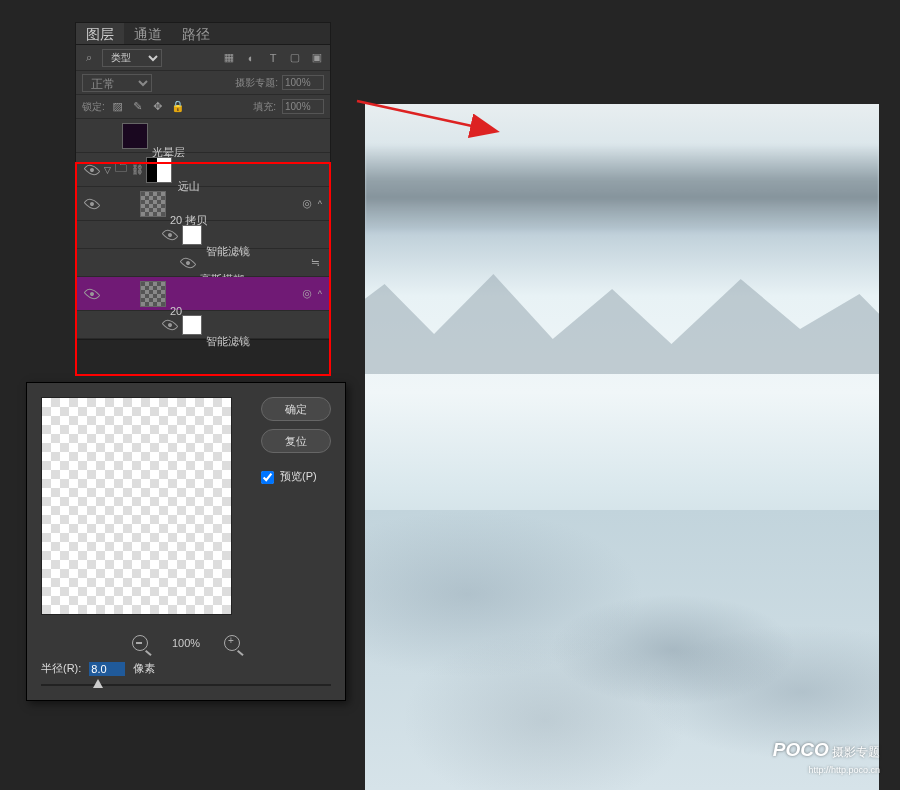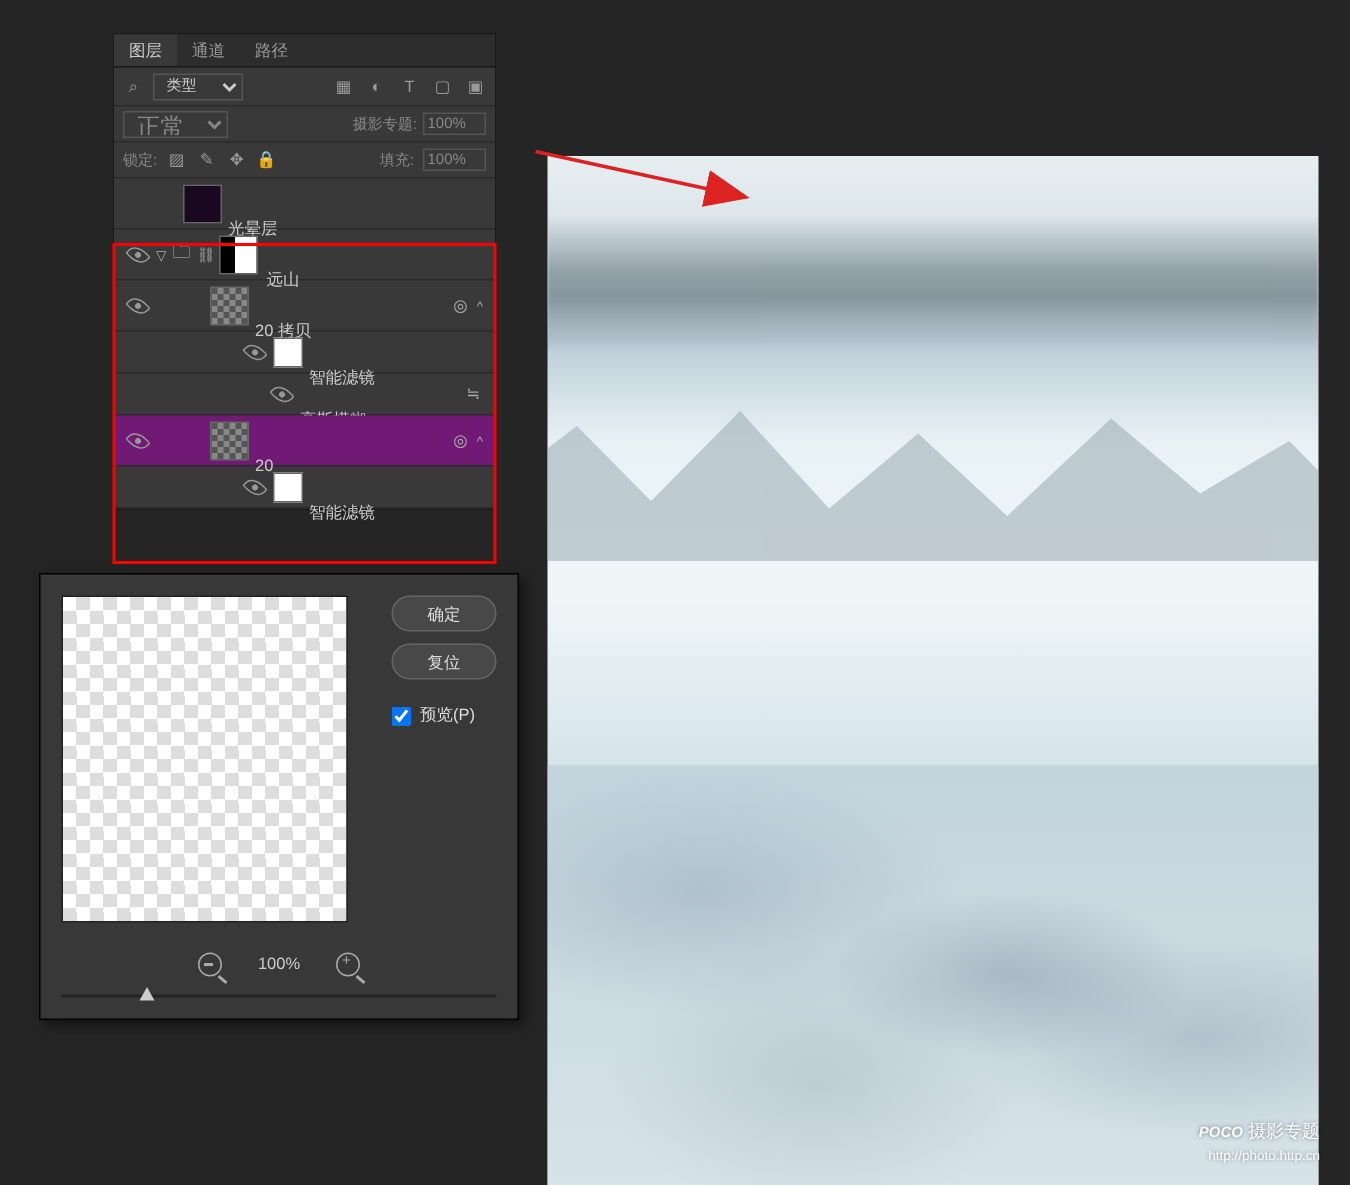--- a/index.html
+++ b/index.html
@@ -1,29 +1,29 @@
 <!DOCTYPE html>
 <html><head>
 <meta charset="utf-8">
 <style>
 * { margin: 0; padding: 0; box-sizing: border-box; font-family: "Microsoft YaHei", sans-serif; }
 body { background: #252525; width: 900px; height: 790px; position: relative; overflow: hidden; }
 
 .layers-panel { position: absolute; left: 75px; top: 22px; width: 256px; background: #393939; border: 1px solid #1a1a1a; }
 .panel-tabs { display: flex; height: 22px; background: #2d2d2d; border-bottom: 1px solid #1a1a1a; }
-.panel-tab { padding: 3px 10px; font-size: 11px; color: #999; cursor: pointer; }
+.panel-tab { padding: 3px 10px; font-size: 14px; color: #999; cursor: pointer; }
 .panel-tab.active { background: #393939; color: #ccc; }
 
 .filter-row { display: flex; align-items: center; height: 26px; padding: 0 6px; gap: 6px; border-bottom: 1px solid #2a2a2a; }
 .filter-select { background: #393939; border: 1px solid #555; color: #ccc; font-size: 10px; padding: 1px 4px; width: 60px; height: 18px; }
 .filter-icons { display: flex; gap: 8px; margin-left: auto; }
 .mini-icon { width: 14px; height: 14px; display: inline-flex; align-items: center; justify-content: center; color: #999; font-size: 11px; }
 
 .blend-row { display: flex; align-items: center; height: 24px; padding: 0 6px; gap: 4px; border-bottom: 1px solid #2a2a2a; }
-.blend-select { background: #393939; border: 1px solid #555; color: #888; font-size: 16px; padding: 1px 4px; width: 70px; height: 18px; }
+.blend-select { background: #393939; border: 1px solid #555; color: #888; font-size: 12px; padding: 1px 4px; width: 70px; height: 18px; }
 .opacity-label { font-size: 10px; color: #888; margin-left: auto; }
 .opacity-val { background: #393939; border: 1px solid #555; color: #888; font-size: 10px; width: 42px; padding: 1px 2px; }
 
 .lock-row { display: flex; align-items: center; height: 24px; padding: 0 6px; gap: 6px; border-bottom: 1px solid #2a2a2a; font-size: 10px; color: #888; }
 .lock-icons { display: flex; gap: 6px; }
 
 .layers-list { }
 .layer-row { display: flex; align-items: center; height: 34px; padding: 0 4px; font-size: 11px; color: #ccc; border-bottom: 1px solid #2a2a2a; position: relative; }
 .layer-row.selected { background: #701a75; }
 .layer-row.sub { height: 28px; }
@@ -72,21 +72,21 @@
 .canvas-area { position: absolute; left: 365px; top: 104px; width: 514px; height: 686px; background: linear-gradient(180deg, #e8eef0 0%, #d4e2e8 10%, #bccdd7 18%, #e8f2f5 28%, #f0f6f8 42%, #dae8ed 56%, #c5d6de 72%, #d8e4ea 88%, #e2ebf0 100%); overflow: hidden; }
 .mountains-far { position: absolute; top: 40px; left: 0; right: 0; height: 90px; background: linear-gradient(180deg, transparent, #7a8890 40%, #6a7880 60%, transparent); opacity: 0.7; filter: blur(1px); }
 .mountains-mid { position: absolute; top: 140px; left: -20px; right: -20px; height: 130px; opacity: 0.55; }
 .mountains-mid svg { width: 100%; height: 100%; }
 .ice-fore { position: absolute; bottom: 0; left: 0; right: 0; height: 280px; background: linear-gradient(180deg, #c2d4dc, #d6e3e9); }
 .ice-fore::before { content: ""; position: absolute; inset: 0; background: radial-gradient(ellipse at 20% 30%, rgba(120,140,155,.3), transparent 30%), radial-gradient(ellipse at 60% 50%, rgba(100,120,135,.35), transparent 28%), radial-gradient(ellipse at 85% 65%, rgba(110,130,145,.3), transparent 26%), radial-gradient(ellipse at 35% 75%, rgba(140,155,165,.28), transparent 30%); }
 
 .arrow { position: absolute; left: 355px; top: 95px; pointer-events: none; z-index: 20; }
 
 .watermark { position: absolute; right: 20px; bottom: 12px; color: #fff; font-size: 12px; text-align: right; line-height: 1.3; text-shadow: 0 0 3px rgba(0,0,0,.5); }
-.watermark .brand { font-size: 10px; font-weight: bold; font-style: italic; }
+.watermark .brand { font-size: 19px; font-weight: bold; font-style: italic; }
 .watermark .sub { font-size: 9px; opacity: .9; }
 </style>
 </head>
 <body>
 
 <div class="layers-panel">
   <div class="panel-tabs">
     <div class="panel-tab active">图层</div>
     <div class="panel-tab">通道</div>
     <div class="panel-tab">路径</div>
@@ -218,20 +218,25 @@
         <input type="checkbox" checked="" style="">
         <span>预览(P)</span>
       </label>
     </div>
   </div>
   <div class="zoom-row">
     <div class="mag minus"></div>
     <span>100%</span>
     <div class="mag plus"></div>
   </div>
+  <div class="radius-row">
+    <span>半径(R):</span>
+    <input class="radius-input selected" value="8.0" style="">
+    <span>像素</span>
+  </div>
   <div class="slider-row">
     <div class="slider-track">
       <div class="slider-handle"></div>
     </div>
   </div>
 </div>
 
 <div class="canvas-area">
   <div class="mountains-far"></div>
   <div class="mountains-mid">
@@ -247,14 +252,14 @@
       <marker id="ah" markerWidth="12" markerHeight="10" refX="10" refY="5" orient="auto">
         <path d="M0 0 L12 5 L0 10 Z" fill="#d22"></path>
       </marker>
     </defs>
   <line x1="2" y1="6" x2="140" y2="36" stroke="#d22" stroke-width="2.5" marker-end="url(#ah)"></line>
 </svg>
 
 <div class="watermark">
   <span class="brand">POCO</span>
   <span>摄影专题</span><br>
-  <span class="sub">http://photo.http.cn</span>
+  <span class="sub">http://http.poco.cn</span>
 </div>
 
 </body></html>

